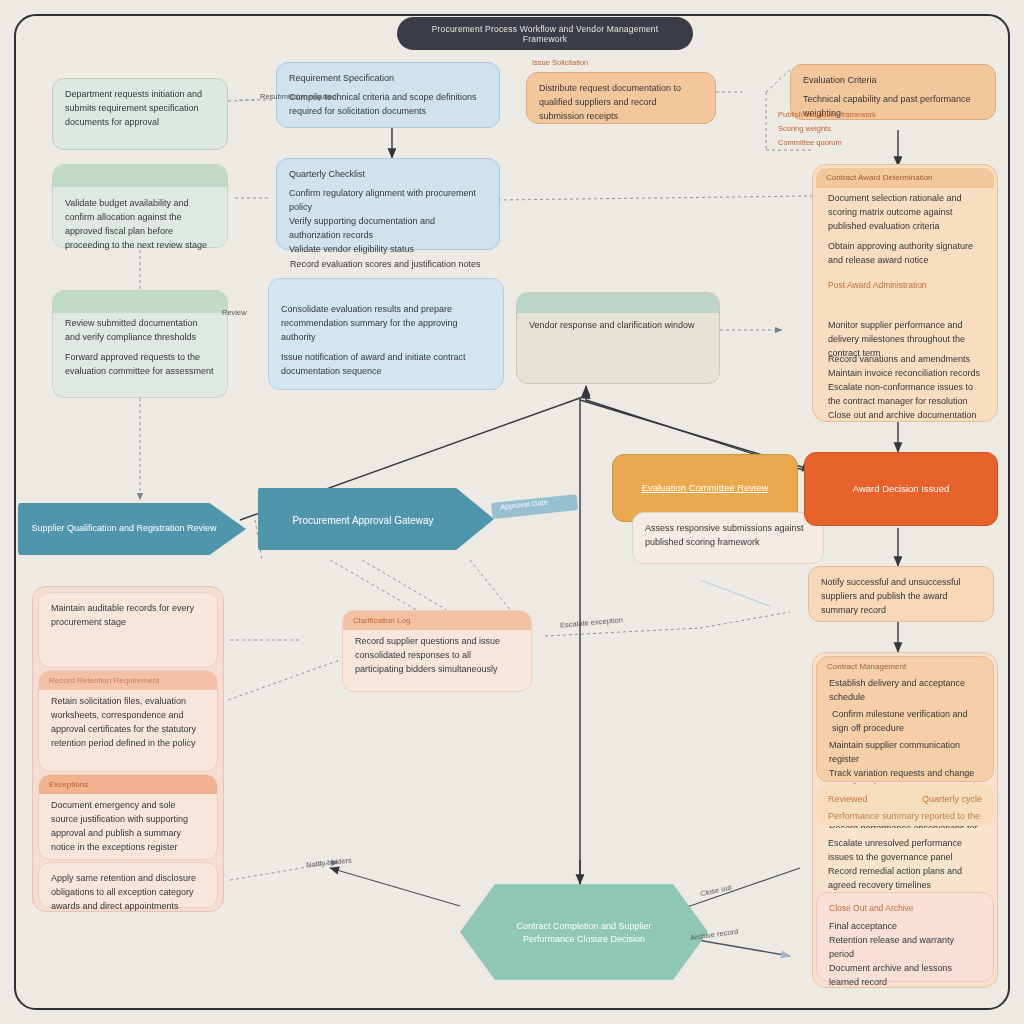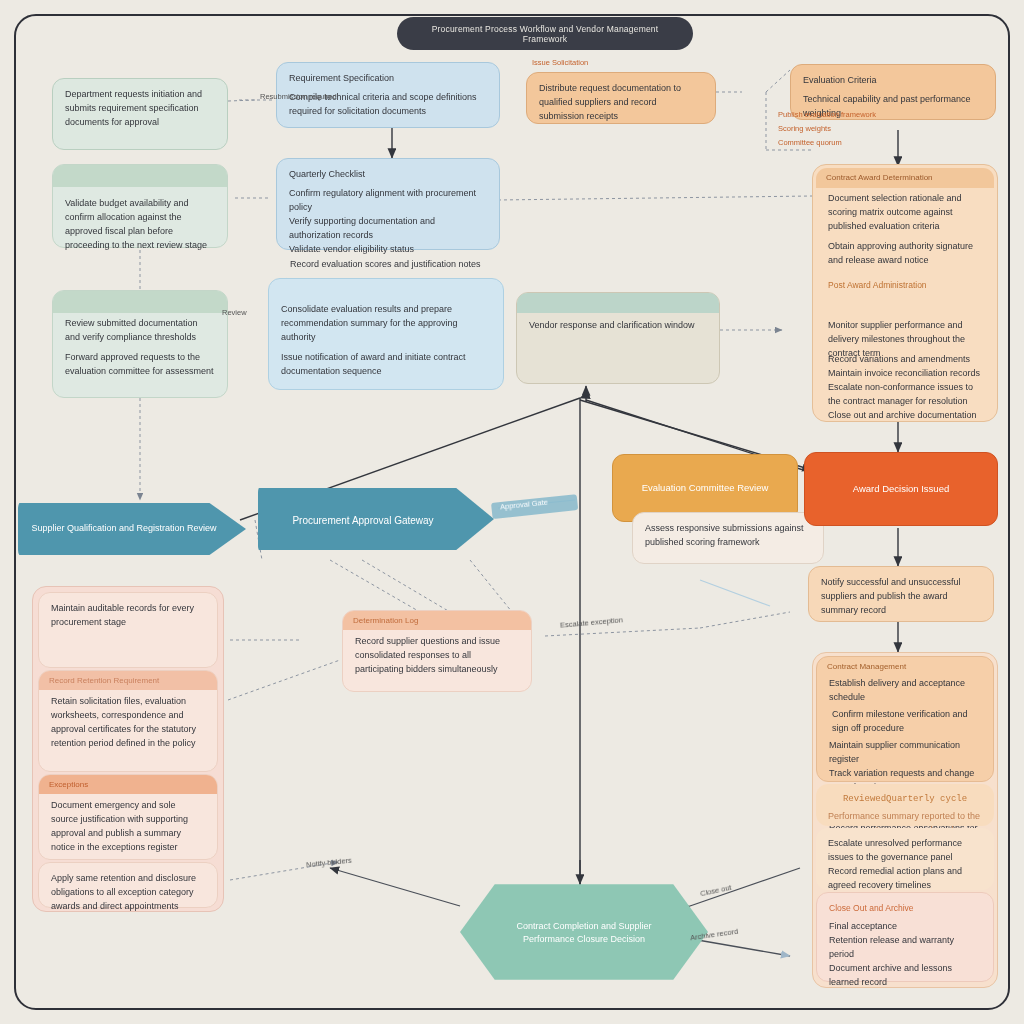--- a/index.html
+++ b/index.html
@@ -234,21 +234,21 @@
 <div class="node blue-pale" style="left:268px;top:278px;width:236px;height:112px;padding-top:24px;background:#d2e6f1;border-color:#aed0e2;">
   <p>Consolidate evaluation results and prepare recommendation summary for the approving authority</p>
   <p>Issue notification of award and initiate contract documentation sequence</p>
 </div>
 
 <div class="chevron" style="left:258px;top:482px;width:236px;height:74px;"></div>
 <div class="center-white" style="position:absolute;left:268px;top:496px;width:190px;height:48px;filter:blur(.35px);">Procurement Approval Gateway</div>
 
 <div class="node salmon-pale" style="left:342px;top:610px;width:190px;height:82px;padding-top:24px;">
   <div class="hdr-strip-salmon" style="background:#f3c1a2;"></div>
-  <span class="hdr" style="position:absolute;top:4px;left:10px;color:#c06c3c;font-size:8px;">Determination Log</span>
+  <span class="hdr" style="position:absolute;top:4px;left:10px;color:#c06c3c;font-size:8px;">Clarification Log</span>
   <p>Record supplier questions and issue consolidated responses to all participating bidders simultaneously</p>
 </div>
 
 <div class="hexagon" style="left:460px;top:880px;width:248px;height:104px;"></div>
 <div class="center-white" style="position:absolute;left:492px;top:902px;width:184px;height:62px;font-size:9px;filter:blur(.35px);">Contract Completion and Supplier Performance Closure Decision</div>
 
 <div class="node beige" style="left:516px;top:292px;width:204px;height:92px;padding-top:26px;">
   <div class="beige-strip"></div>
   <p>Vendor response and clarification window</p>
 </div>
@@ -285,21 +285,21 @@
   <p>Monitor supplier performance and delivery milestones throughout the contract term</p>
 </div>
 
 <div class="node" style="left:816px;top:344px;width:178px;height:74px;background:transparent;border:none;">
   <p style="margin:0;">Record variations and amendments</p>
   <p style="margin:0;">Maintain invoice reconciliation records</p>
   <p style="margin:0;">Escalate non-conformance issues to the contract manager for resolution</p>
   <p style="margin:0;">Close out and archive documentation</p>
 </div>
 
-<div class="node amber-box" style="left:612px;top:454px;width:186px;height:68px;border-radius:12px;">
+<div class="node amber-box" style="left:612px;top:454px;width:186px;height:68px;border-radius:12px;text-decoration:underline;">
   <div class="center-white" style="width:100%;height:100%;font-size:9.5px;">Evaluation Committee Review</div>
 </div>
 <div class="node salmon-pale" style="left:632px;top:512px;width:192px;height:52px;background:#f4ece4;border:1px solid #e0d3c6;">
   <p>Assess responsive submissions against published scoring framework</p>
 </div>
 
 <div class="node orange-box" style="left:804px;top:452px;width:194px;height:74px;border-radius:12px;">
   <div class="center-white" style="width:100%;height:100%;font-size:9.5px;">Award Decision Issued</div>
 </div>
 
@@ -313,21 +313,21 @@
   <span class="hdr" style="position:absolute;top:4px;left:10px;color:#a35f2b;font-size:8px;">Contract Management</span>
   <p style="margin:0;">Establish delivery and acceptance schedule</p>
   <p style="margin:3px;">Confirm milestone verification and sign off procedure</p>
   <p style="margin:0;">Maintain supplier communication register</p>
   <p style="margin:0;">Track variation requests and change control entries</p>
   <p style="margin:0;">Reconcile payment certificates against delivery confirmations</p>
   <p style="margin:0;">Record performance observations for supplier evaluation</p>
 </div>
 
 <div class="node" style="left:816px;top:784px;width:178px;height:42px;background:#f8dcbe;border:none;">
-  <div style="display:flex;justify-content:center;font-family:Liberation Mono, monospace;">
+  <div style="display:flex;justify-content:space-between;">
     <span style="color:#c27a3c;">Reviewed</span>
     <span style="color:#c27a3c;">Quarterly cycle</span>
   </div>
   <p style="color:#c08154;margin-top:3px;">Performance summary reported to the procurement governance board</p>
 </div>
 
 <div class="node" style="left:816px;top:828px;width:178px;height:62px;background:#f8e3cd;border:none;">
   <p style="margin:0;">Escalate unresolved performance issues to the governance panel</p>
   <p style="margin:0;">Record remedial action plans and agreed recovery timelines</p>
   <p style="margin:0;">Update risk register with residual exposure findings</p>

